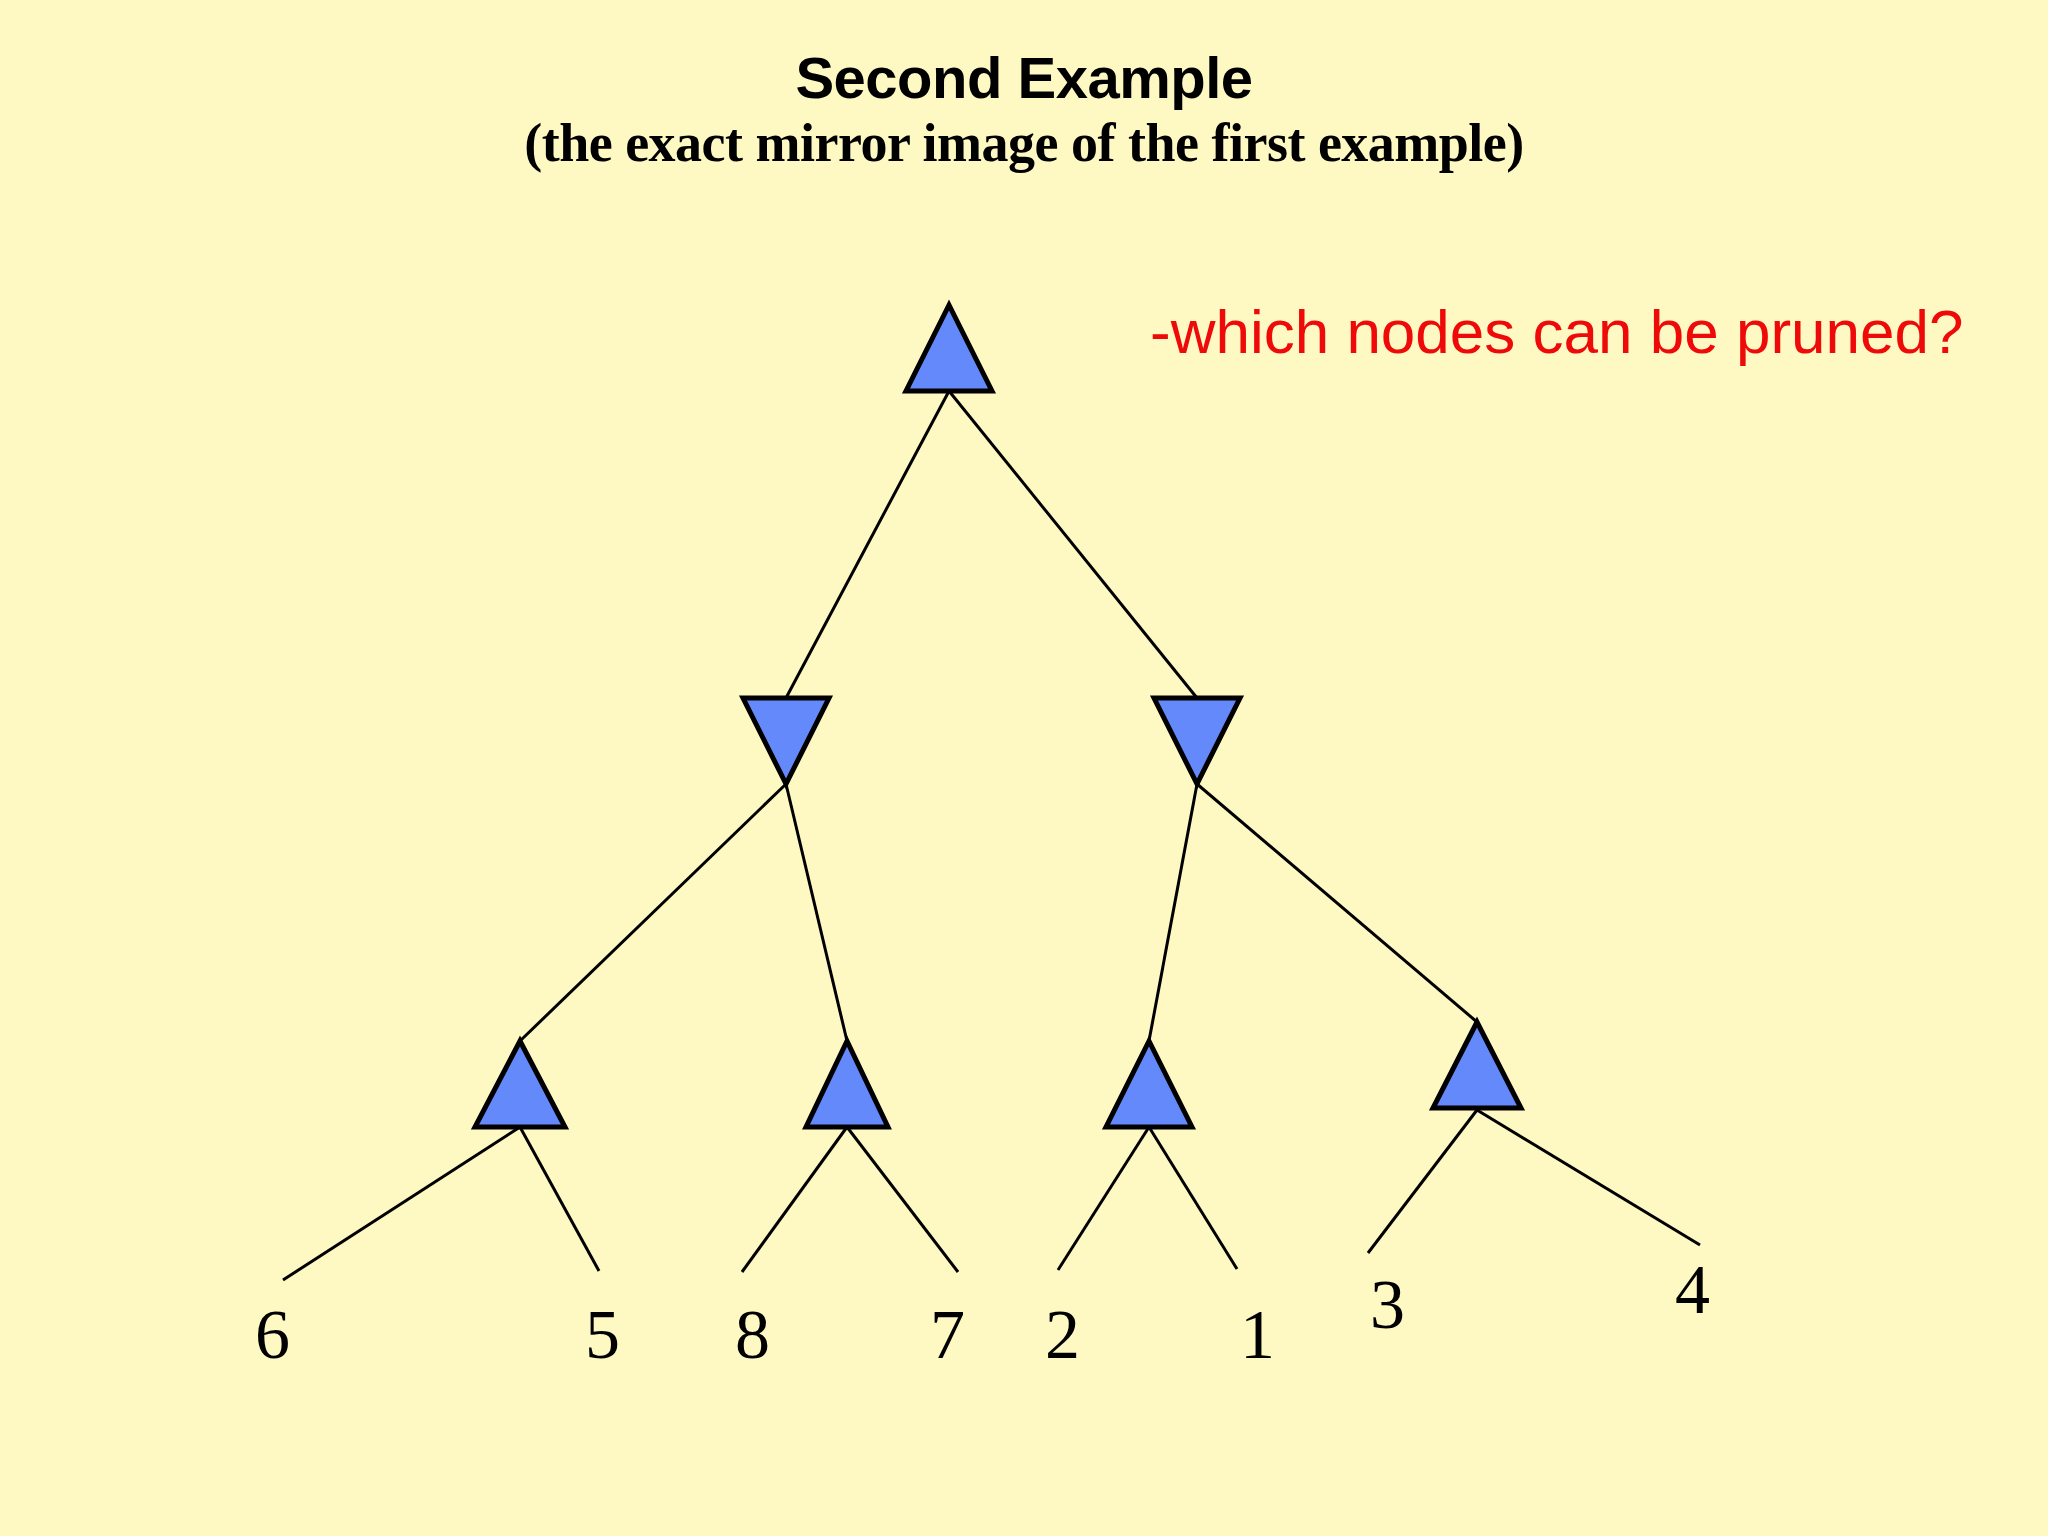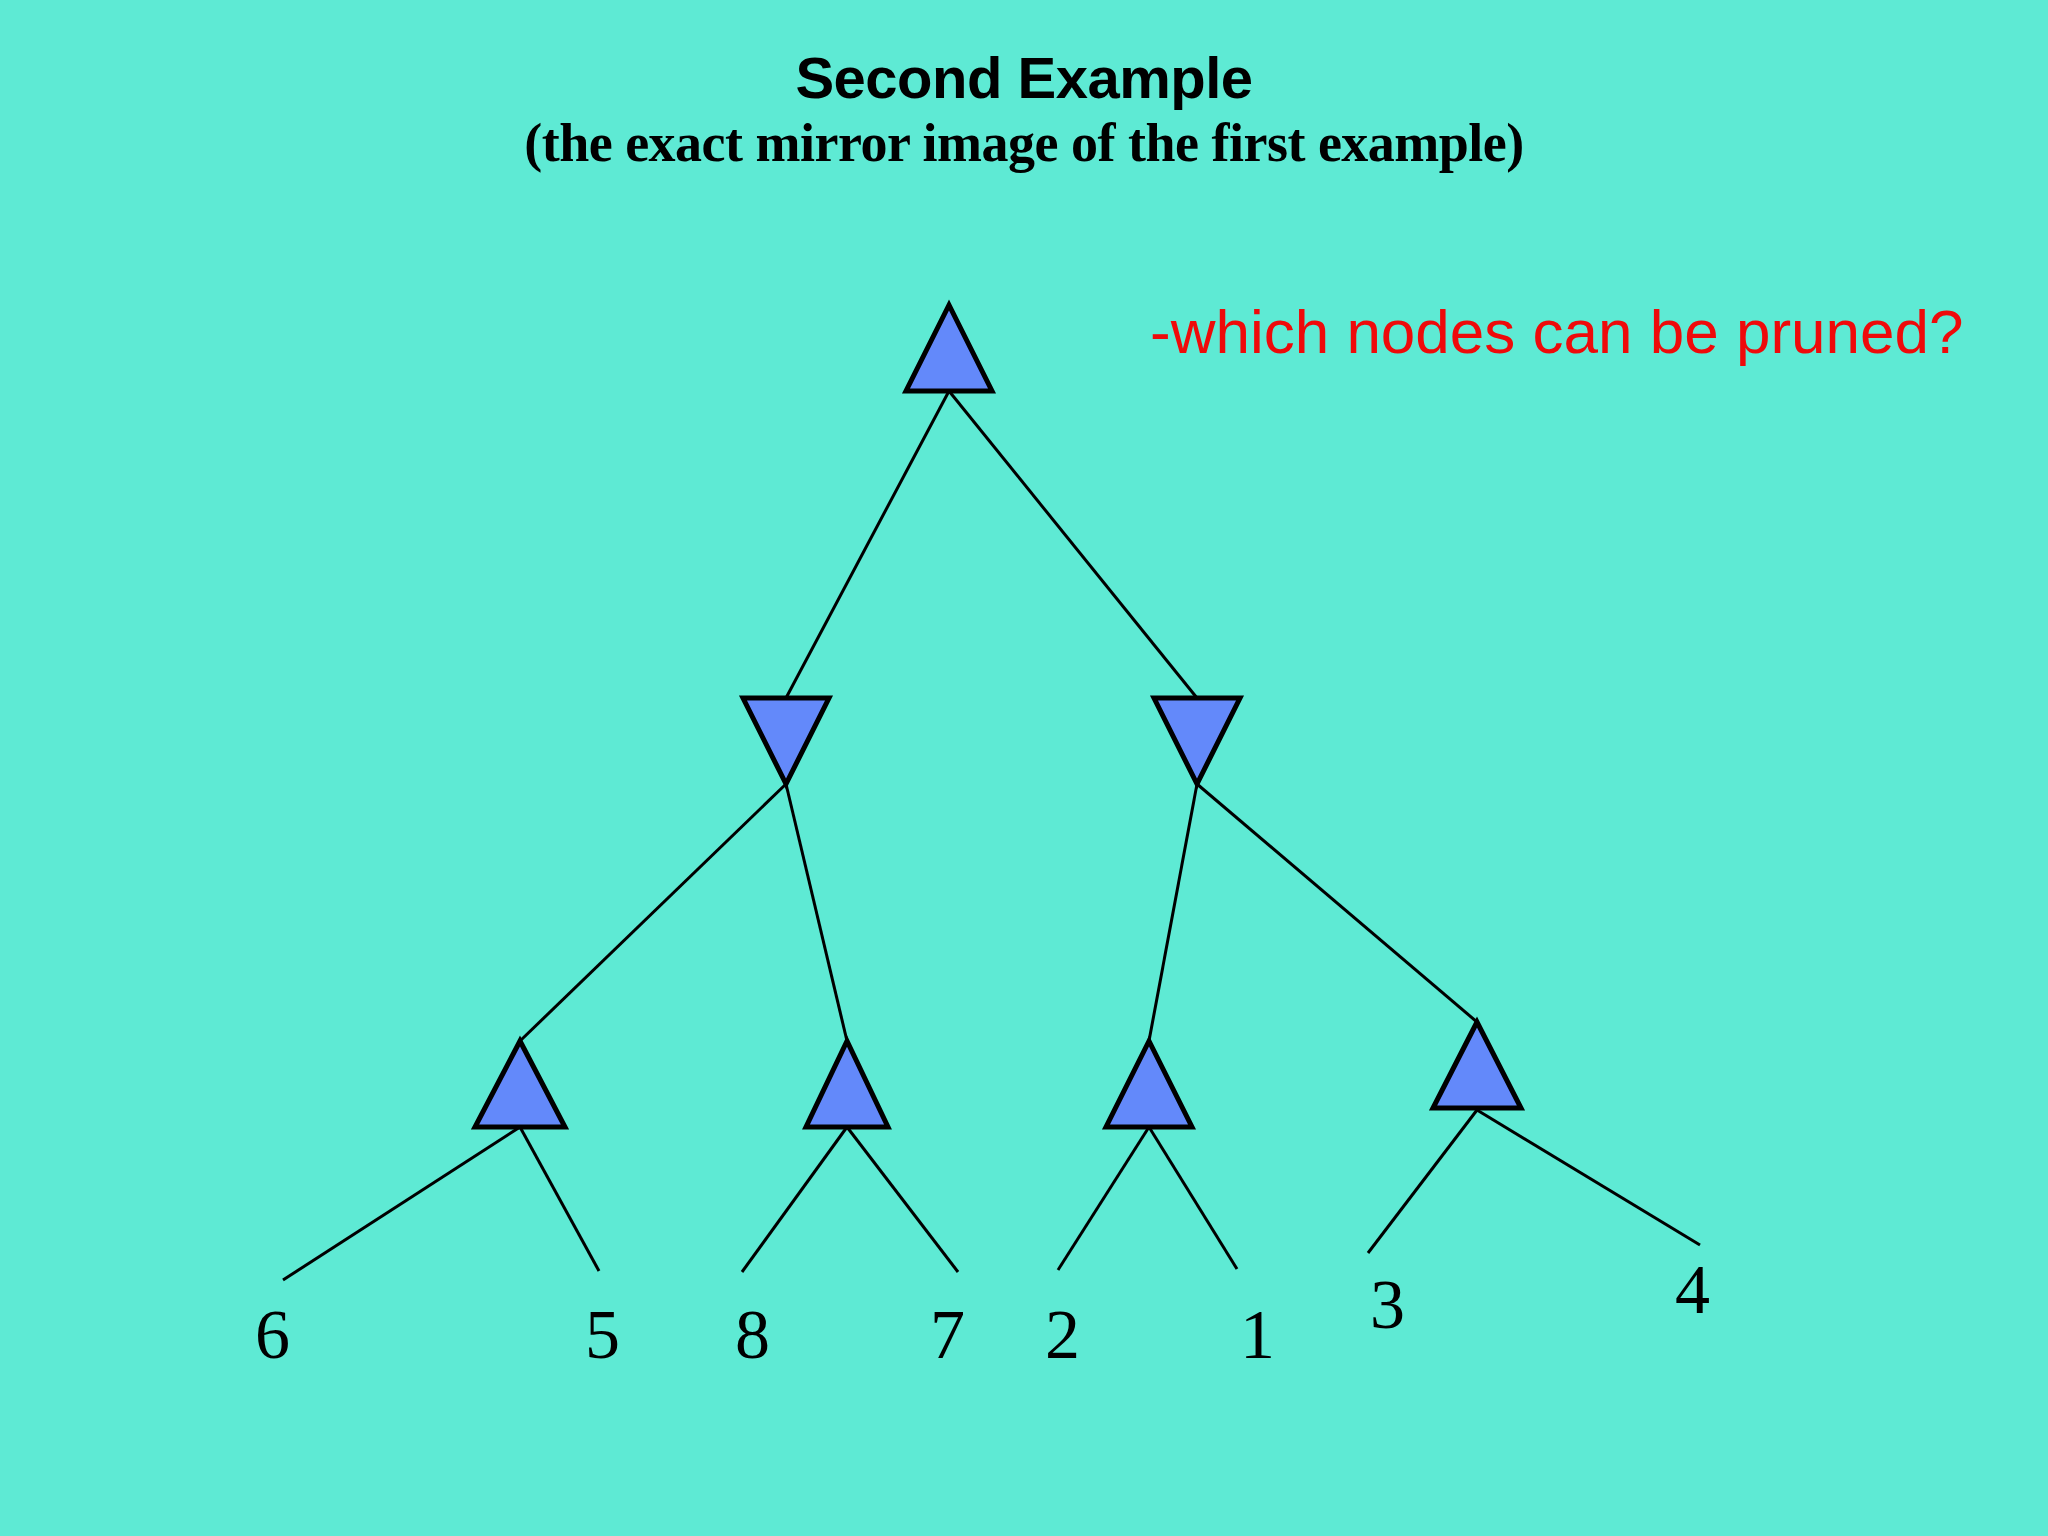--- a/index.html
+++ b/index.html
@@ -4,21 +4,21 @@
 <style>
   html, body {
     margin: 0;
     padding: 0;
     background: #ffffff;
   }
   #slide {
     position: relative;
     width: 2048px;
     height: 1536px;
-    background: #5eead4;
+    background: #fef9c3;
     overflow: hidden;
     font-family: "Liberation Sans", sans-serif;
   }
   .title-block {
     position: absolute;
     left: 0;
     top: 44px;
     width: 2048px;
     text-align: center;
     font-family: "Liberation Sans", sans-serif;

